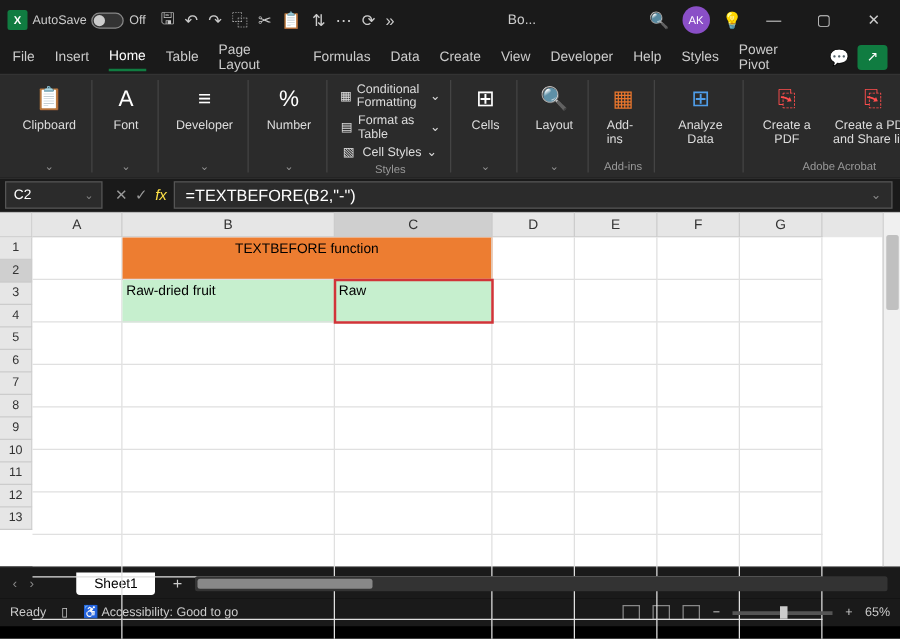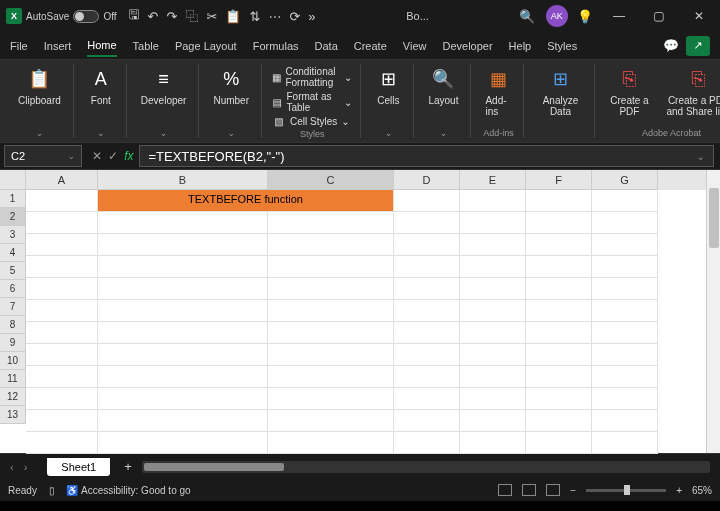--- a/index.html
+++ b/index.html
@@ -26,42 +26,42 @@
 .group-label{font-size:9px;color:#999;margin-top:2px}
 .big-btn{display:flex;flex-direction:column;align-items:center;gap:3px;cursor:pointer;padding:2px 4px}
 .big-btn .icon{width:26px;height:26px;display:flex;align-items:center;justify-content:center;font-size:18px}
 .big-btn .lbl{font-size:10px;color:#ddd}
 .small-list{display:flex;flex-direction:column;gap:3px;padding-top:2px}
 .small-item{font-size:10px;color:#ddd;cursor:pointer;display:flex;align-items:center;gap:4px}
 .small-item .ic{width:14px;text-align:center}
 .fbar{height:28px;background:#1a1a1a;display:flex;align-items:center;border-top:1px solid #333;border-bottom:1px solid #333}
 .namebox{width:78px;height:22px;background:#2b2b2b;border:1px solid #555;margin:0 4px;display:flex;align-items:center;padding:0 6px;font-size:11px;color:#fff;justify-content:space-between}
 .fbtns{display:flex;gap:6px;padding:0 6px;color:#999;font-size:12px}
-.fx{font-style:italic;color:#22c55e}
+.fx{font-style:italic;color:#fde047}
 .formula-input{flex:1;height:22px;background:#2b2b2b;border:1px solid #555;margin-right:6px;display:flex;align-items:center;padding:0 8px;font-size:13px;color:#fff;position:relative}
 .formula-expand{margin-left:auto;color:#888;font-size:10px}
 .grid-area{position:relative;height:283px;background:#fff;display:flex}
 .corner{width:26px;height:20px;background:#e6e6e6;border-right:1px solid #ccc;border-bottom:1px solid #ccc;position:absolute;top:0;left:0}
 .colheads{position:absolute;top:0;left:26px;right:14px;height:20px;display:flex;background:#e6e6e6}
 .ch{border-right:1px solid #ccc;border-bottom:1px solid #ccc;text-align:center;font-size:11px;color:#333;line-height:20px}
 .ch.sel{background:#cfcfcf}
 .rowheads{position:absolute;top:20px;left:0;width:26px;background:#e6e6e6}
 .rh{height:18px;border-bottom:1px solid #ccc;border-right:1px solid #ccc;text-align:center;font-size:10px;color:#333;line-height:18px}
 .rh.sel{background:#cfcfcf}
 .cells{position:absolute;top:20px;left:26px;right:14px;bottom:0;background:#fff}
-.row{display:flex;height:22px}
+.row{display:flex;height:34px}
 .cell{border-right:1px solid #e0e0e0;border-bottom:1px solid #e0e0e0;font-size:11px;color:#000;padding:0 3px;line-height:18px;overflow:hidden;white-space:nowrap}
 .merged-header{background:#ed7d31;text-align:center;color:#000}
 .green{background:#c6efce}
 .selected-cell{outline:2px solid #d13438;outline-offset:-1px;position:relative;z-index:2}
 .vscroll{position:absolute;right:0;top:0;width:14px;height:100%;background:#f0f0f0;border-left:1px solid #ccc}
 .vthumb{position:absolute;top:18px;width:10px;left:2px;height:60px;background:#c0c0c0;border-radius:2px}
 .sheetbar{height:26px;background:#1a1a1a;display:flex;align-items:center;border-top:1px solid #333}
 .sheet-nav{display:flex;gap:10px;padding:0 10px;color:#888;font-size:11px}
-.sheet-tab{background:#fff;color:#000;padding:3px 14px;font-size:11px;border-radius:0 0 3px 3px;margin-left:10px}
+.sheet-tab{background:#fff;color:#000;padding:3px 14px;font-size:11px;border-radius:0 0 3px 3px;margin-left:24px}
 .sheet-add{color:#ccc;margin-left:14px;font-size:13px;cursor:pointer}
 .hscroll{flex:1;margin:0 10px;height:12px;background:#333;position:relative;border-radius:2px}
 .hthumb{position:absolute;left:2px;top:2px;width:140px;height:8px;background:#888;border-radius:2px}
 .status{height:22px;background:#1a1a1a;display:flex;align-items:center;padding:0 8px;gap:12px;font-size:10px;color:#ccc}
 .status-right{margin-left:auto;display:flex;gap:10px;align-items:center}
 .zoom-slider{width:80px;height:3px;background:#555;position:relative}
 .zoom-slider::after{content:"";position:absolute;width:6px;height:10px;background:#ccc;top:-4px;left:38px}
 .view-ic{width:14px;height:12px;border:1px solid #888}
 </style>
 </head>
@@ -103,20 +103,21 @@
   <div class="tab active">Home</div>
   <div class="tab">Table</div>
   <div class="tab">Page Layout</div>
   <div class="tab">Formulas</div>
   <div class="tab">Data</div>
   <div class="tab">Create</div>
   <div class="tab">View</div>
   <div class="tab">Developer</div>
   <div class="tab">Help</div>
   <div class="tab">Styles</div>
+  <div class="tab">Power Pivot</div>
   <div class="tabs-right">
     <span class="qat-btn">💬</span>
     <div class="share-btn">↗</div>
   </div>
 </div>
 
 <div class="ribbon">
   <div class="group">
     <div class="big-btn">
       <div class="icon">📋</div>
@@ -242,20 +243,29 @@
       <div class="row">
         <div class="cell" style="width: 72px;"></div>
         <div class="cell merged-header" style="width: 296px;">TEXTBEFORE function</div>
         <div class="cell" style="width: 66px;"></div>
         <div class="cell" style="width: 66px;"></div>
         <div class="cell" style="width: 66px;"></div>
         <div class="cell" style="width: 66px;"></div>
       </div>
       <div class="row">
         <div class="cell" style="width: 72px;"></div>
+        <div class="cell green" style="width: 170px;">Raw-dried fruit</div>
+        <div class="cell green selected-cell" style="width: 126px;">Raw</div>
+        <div class="cell" style="width: 66px;"></div>
+        <div class="cell" style="width: 66px;"></div>
+        <div class="cell" style="width: 66px;"></div>
+        <div class="cell" style="width: 66px;"></div>
+      </div>
+      <div class="row">
+        <div class="cell" style="width: 72px;"></div>
         <div class="cell" style="width: 170px;"></div>
         <div class="cell" style="width: 126px;"></div>
         <div class="cell" style="width: 66px;"></div>
         <div class="cell" style="width: 66px;"></div>
         <div class="cell" style="width: 66px;"></div>
         <div class="cell" style="width: 66px;"></div>
       </div>
       <div class="row">
         <div class="cell" style="width: 72px;"></div>
         <div class="cell" style="width: 170px;"></div>

